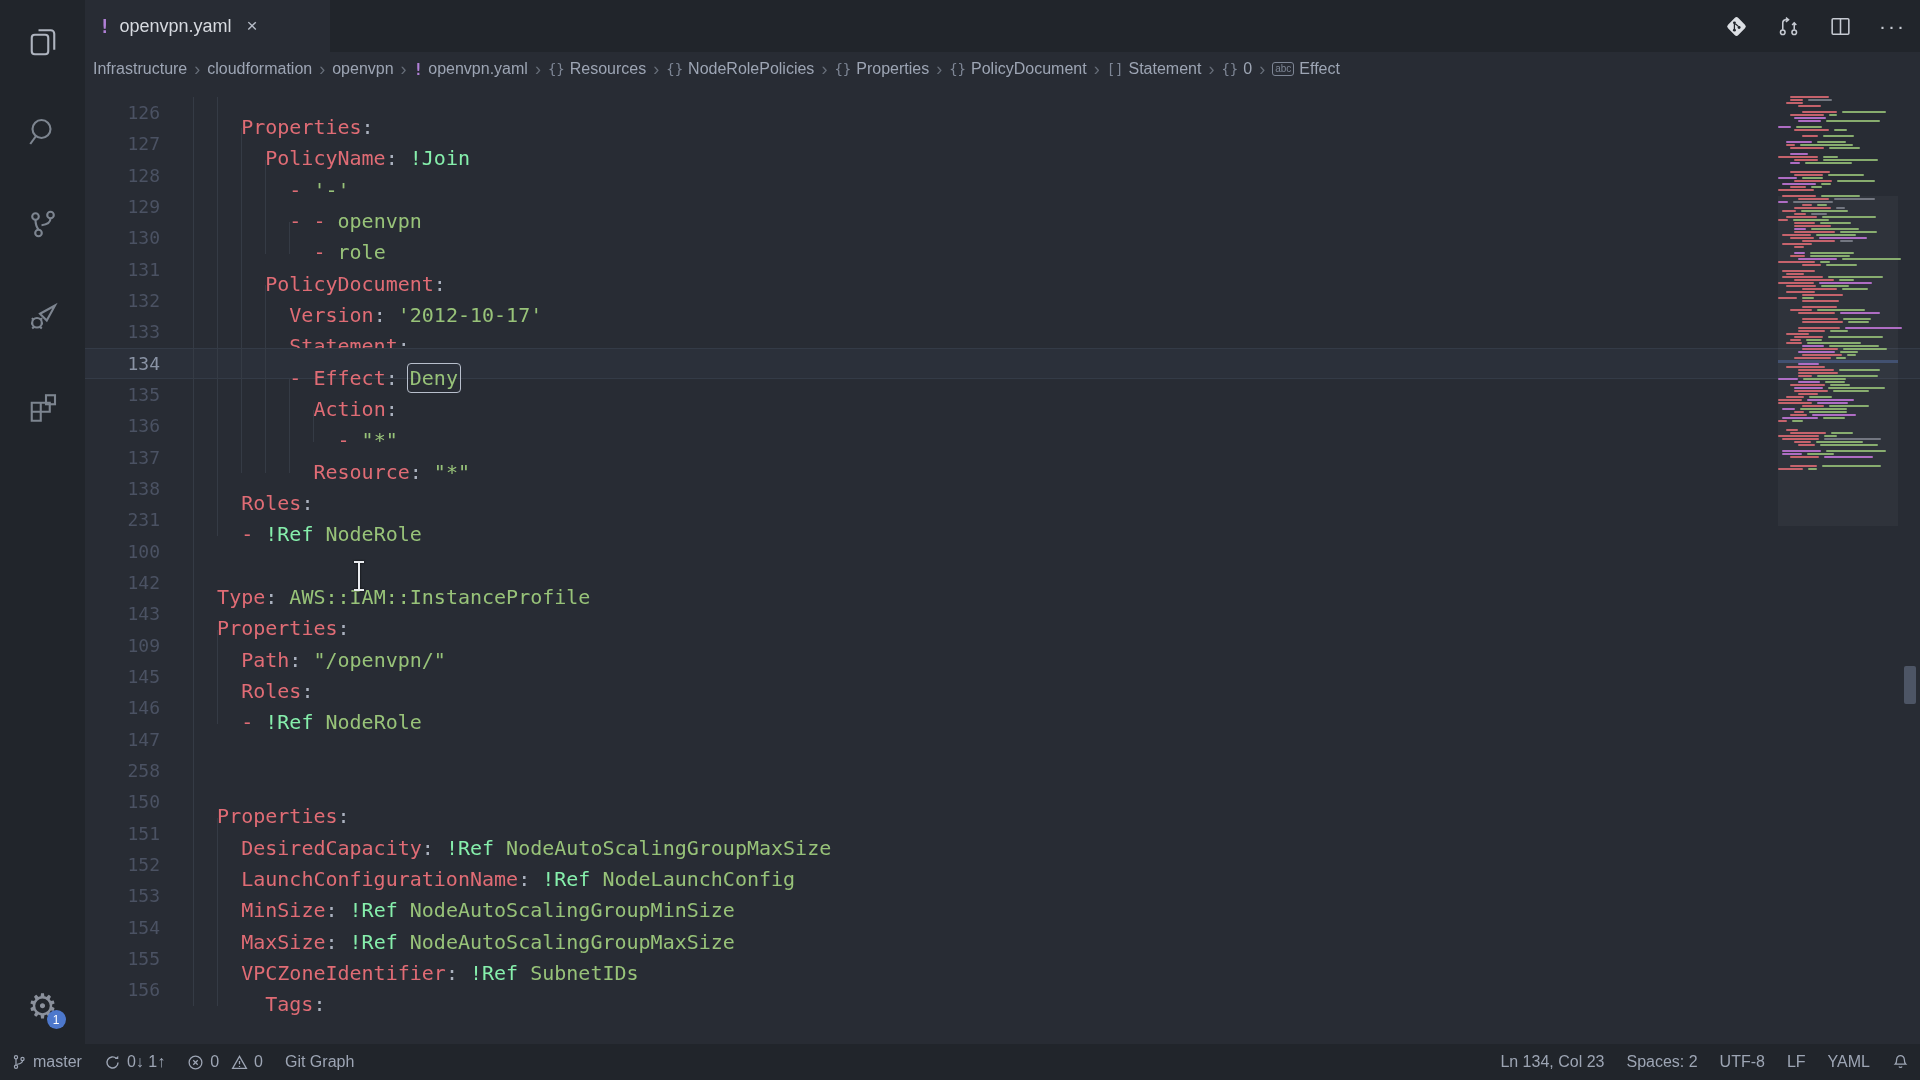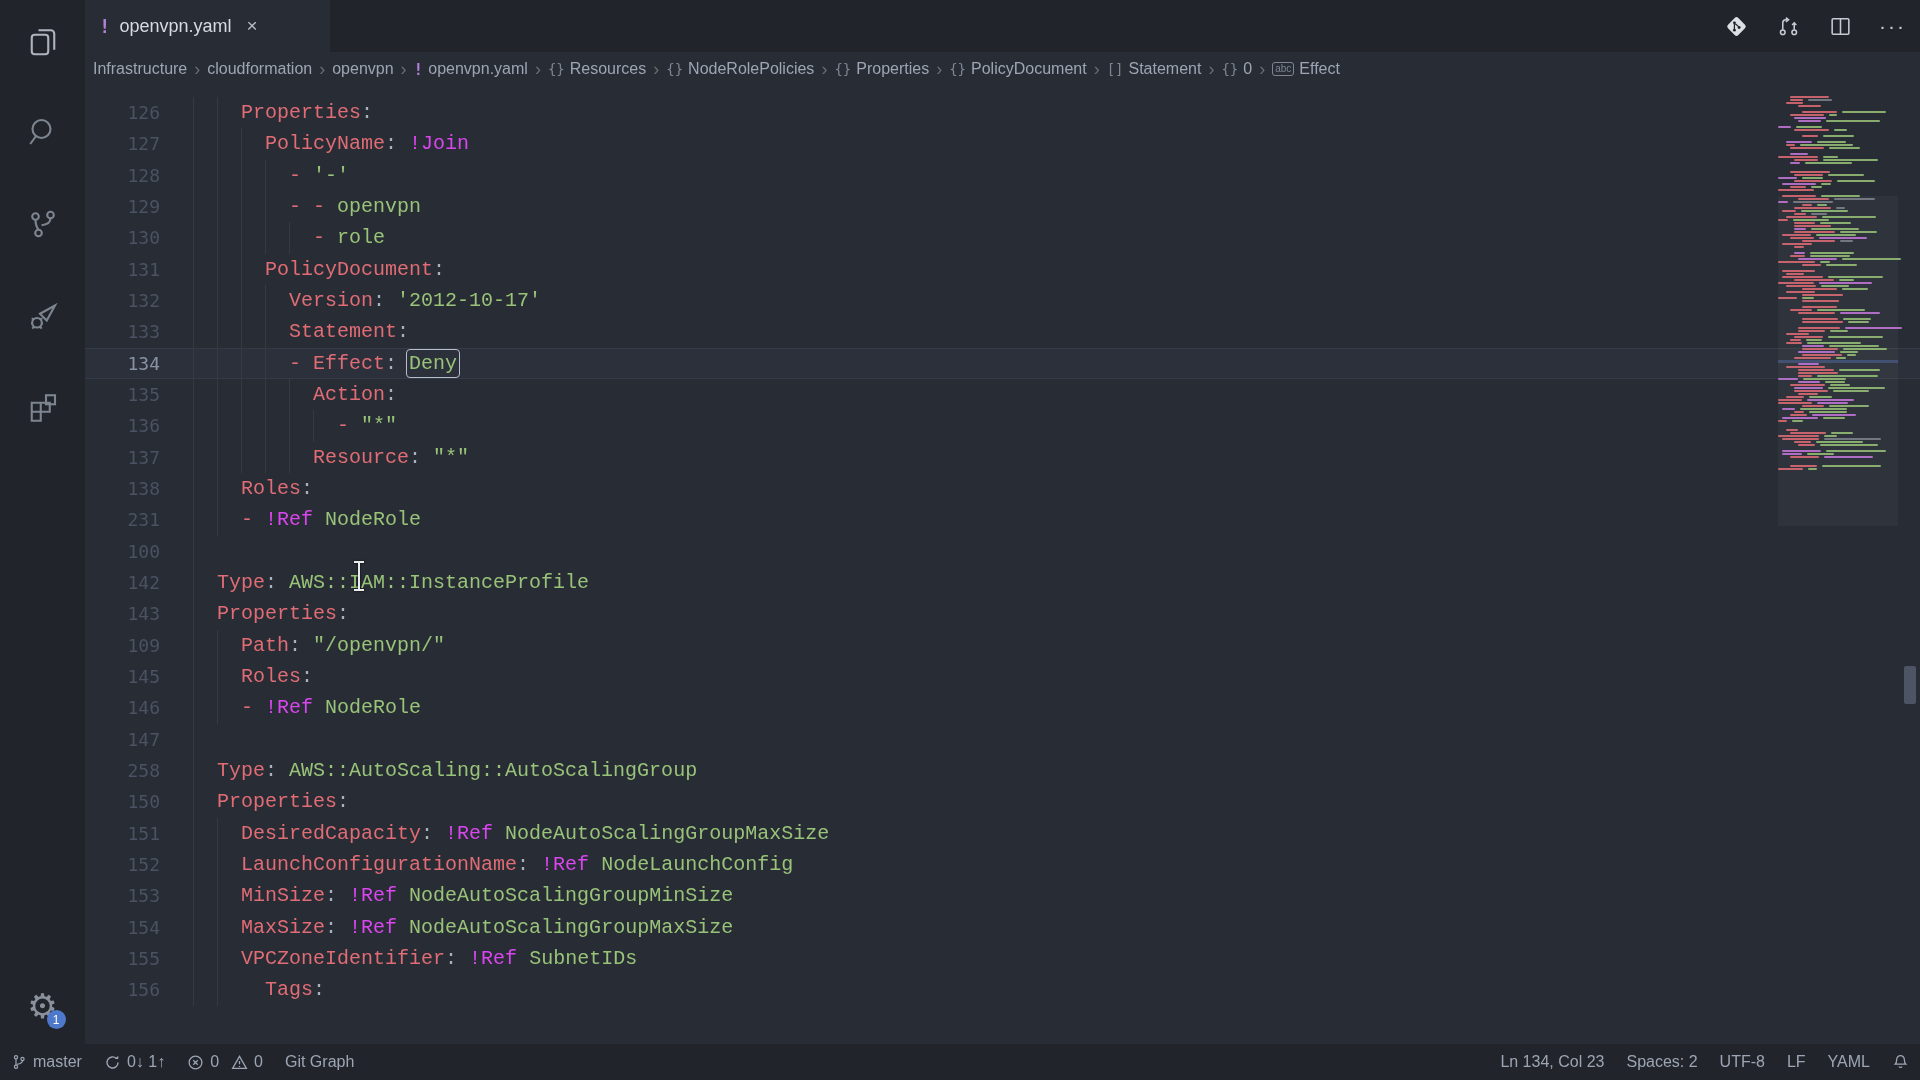--- a/index.html
+++ b/index.html
@@ -44,24 +44,24 @@
 
   
   .editor { position:absolute; left:85px; top:86px; right:0; height:958px; background:#282c34; overflow:hidden; }
   .code { position:absolute; left:0; top:11px; right:0; }
   .code-line { position:relative; height:31.33px; line-height:31.33px; white-space:pre;
                font-family:"DejaVu Sans Mono", monospace; font-size:20px; }
   .code-line.cur { background:#2b303a; box-shadow:inset 0 1px 0 #343b47, inset 0 -1px 0 #343b47; }
   .line-num { position:absolute; left:0; top:0; width:75px; text-align:right; color:#4b5263;
               font-size:18px; }
   .cur .line-num { color:#8a93a5; }
-  .line-text { position:absolute; left:108px; top:0;font-family:Liberation Mono, monospace; }
+  .line-text { position:absolute; left:108px; top:15px; }
   .guide { position:absolute; top:0; bottom:0; width:1px; background:#353b45; }
   .tk-k { color:#e06c75; } .tk-p { color:#abb2bf; } .tk-s { color:#98c379; }
-  .tk-g { color:#d946ef; } .tk-d { color:#e06c75; } .tk-w { color:#abb2bf; }
+  .tk-g { color:#86efac; } .tk-d { color:#e06c75; } .tk-w { color:#abb2bf; }
   .tk-b { color:#98c379; outline:1.6px solid #b8bfcc; outline-offset:2px; border-radius:1px; }
 
   
   .minimap { position:absolute; top:0; right:22px; width:120px; height:958px; }
   .mm-bar { position:absolute; height:2px; border-radius:1px; opacity:.85; }
   .mm-curline { position:absolute; left:0; right:0; top:274px; height:3px; background:rgba(97,131,207,.35); }
   .mm-view { position:absolute; left:0; right:0; top:110px; height:330px; background:rgba(255,255,255,.035); }
   .overview-ruler { position:absolute; top:0; right:0; width:22px; height:958px; }
   .ov-marker { position:absolute; right:4px; width:12px; height:38px; top:580px;
                background:#4d5565; border-radius:2px; }
@@ -234,21 +234,21 @@
       <div class="code-line"><span class="line-num">137</span><span class="guide" style="left: 108px;"></span><span class="guide" style="left: 132.08px;"></span><span class="guide" style="left: 156.16px;"></span><span class="guide" style="left: 180.24px;"></span><span class="guide" style="left: 204.32px;"></span><span class="line-text"><span class="tk-w">          </span><span class="tk-k">Resource</span><span class="tk-p">:</span><span class="tk-w"> </span><span class="tk-s">"*"</span></span></div>
       <div class="code-line"><span class="line-num">138</span><span class="guide" style="left: 108px;"></span><span class="guide" style="left: 132.08px;"></span><span class="line-text"><span class="tk-w">    </span><span class="tk-k">Roles</span><span class="tk-p">:</span></span></div>
       <div class="code-line"><span class="line-num">231</span><span class="guide" style="left: 108px;"></span><span class="guide" style="left: 132.08px;"></span><span class="line-text"><span class="tk-w">    </span><span class="tk-d">-</span><span class="tk-w"> </span><span class="tk-g">!Ref</span><span class="tk-w"> </span><span class="tk-s">NodeRole</span></span></div>
       <div class="code-line"><span class="line-num">100</span><span class="guide" style="left: 108px;"></span><span class="line-text"></span></div>
       <div class="code-line"><span class="line-num">142</span><span class="guide" style="left: 108px;"></span><span class="line-text"><span class="tk-w">  </span><span class="tk-k">Type</span><span class="tk-p">:</span><span class="tk-w"> </span><span class="tk-s">AWS::IAM::InstanceProfile</span></span></div>
       <div class="code-line"><span class="line-num">143</span><span class="guide" style="left: 108px;"></span><span class="line-text"><span class="tk-w">  </span><span class="tk-k">Properties</span><span class="tk-p">:</span></span></div>
       <div class="code-line"><span class="line-num">109</span><span class="guide" style="left: 108px;"></span><span class="guide" style="left: 132.08px;"></span><span class="line-text"><span class="tk-w">    </span><span class="tk-k">Path</span><span class="tk-p">:</span><span class="tk-w"> </span><span class="tk-s">"/openvpn/"</span></span></div>
       <div class="code-line"><span class="line-num">145</span><span class="guide" style="left: 108px;"></span><span class="guide" style="left: 132.08px;"></span><span class="line-text"><span class="tk-w">    </span><span class="tk-k">Roles</span><span class="tk-p">:</span></span></div>
       <div class="code-line"><span class="line-num">146</span><span class="guide" style="left: 108px;"></span><span class="guide" style="left: 132.08px;"></span><span class="line-text"><span class="tk-w">    </span><span class="tk-d">-</span><span class="tk-w"> </span><span class="tk-g">!Ref</span><span class="tk-w"> </span><span class="tk-s">NodeRole</span></span></div>
       <div class="code-line"><span class="line-num">147</span><span class="guide" style="left: 108px;"></span><span class="line-text"></span></div>
-      <div class="code-line"><span class="line-num">258</span><span class="guide" style="left: 108px;"></span><span class="line-text"><span class="tk-w">  </span><span class="tk-k">Type</span><span class="tk-p">:</span><span class="tk-w"> </span><span class="tk-s">AWS::AutoScaling::AutoScalingGroup</span></span></div>
+      <div class="code-line"><span class="line-num">258</span><span class="guide" style="left: 108px;"></span></div>
       <div class="code-line"><span class="line-num">150</span><span class="guide" style="left: 108px;"></span><span class="line-text"><span class="tk-w">  </span><span class="tk-k">Properties</span><span class="tk-p">:</span></span></div>
       <div class="code-line"><span class="line-num">151</span><span class="guide" style="left: 108px;"></span><span class="guide" style="left: 132.08px;"></span><span class="line-text"><span class="tk-w">    </span><span class="tk-k">DesiredCapacity</span><span class="tk-p">:</span><span class="tk-w"> </span><span class="tk-g">!Ref</span><span class="tk-w"> </span><span class="tk-s">NodeAutoScalingGroupMaxSize</span></span></div>
       <div class="code-line"><span class="line-num">152</span><span class="guide" style="left: 108px;"></span><span class="guide" style="left: 132.08px;"></span><span class="line-text"><span class="tk-w">    </span><span class="tk-k">LaunchConfigurationName</span><span class="tk-p">:</span><span class="tk-w"> </span><span class="tk-g">!Ref</span><span class="tk-w"> </span><span class="tk-s">NodeLaunchConfig</span></span></div>
       <div class="code-line"><span class="line-num">153</span><span class="guide" style="left: 108px;"></span><span class="guide" style="left: 132.08px;"></span><span class="line-text"><span class="tk-w">    </span><span class="tk-k">MinSize</span><span class="tk-p">:</span><span class="tk-w"> </span><span class="tk-g">!Ref</span><span class="tk-w"> </span><span class="tk-s">NodeAutoScalingGroupMinSize</span></span></div>
       <div class="code-line"><span class="line-num">154</span><span class="guide" style="left: 108px;"></span><span class="guide" style="left: 132.08px;"></span><span class="line-text"><span class="tk-w">    </span><span class="tk-k">MaxSize</span><span class="tk-p">:</span><span class="tk-w"> </span><span class="tk-g">!Ref</span><span class="tk-w"> </span><span class="tk-s">NodeAutoScalingGroupMaxSize</span></span></div>
       <div class="code-line"><span class="line-num">155</span><span class="guide" style="left: 108px;"></span><span class="guide" style="left: 132.08px;"></span><span class="line-text"><span class="tk-w">    </span><span class="tk-k">VPCZoneIdentifier</span><span class="tk-p">:</span><span class="tk-w"> </span><span class="tk-g">!Ref</span><span class="tk-w"> </span><span class="tk-s">SubnetIDs</span></span></div>
       <div class="code-line"><span class="line-num">156</span><span class="guide" style="left: 108px;"></span><span class="guide" style="left: 132.08px;"></span><span class="line-text"><span class="tk-w">      </span><span class="tk-k">Tags</span><span class="tk-p">:</span></span></div>
     </div>
   <div class="minimap" id="minimap">
     <div class="mm-view"></div>

